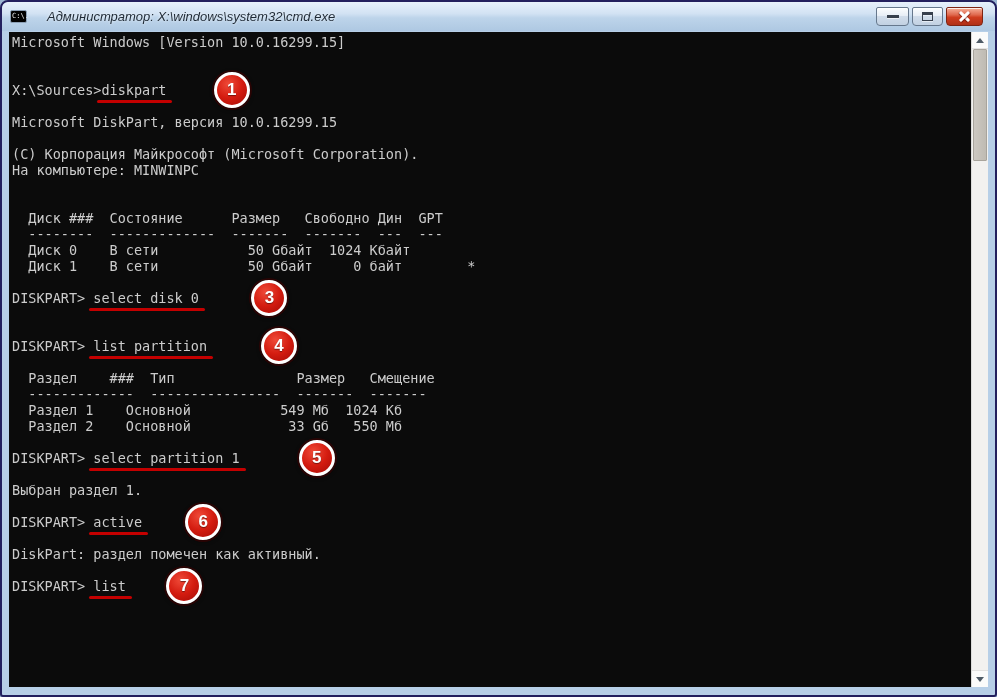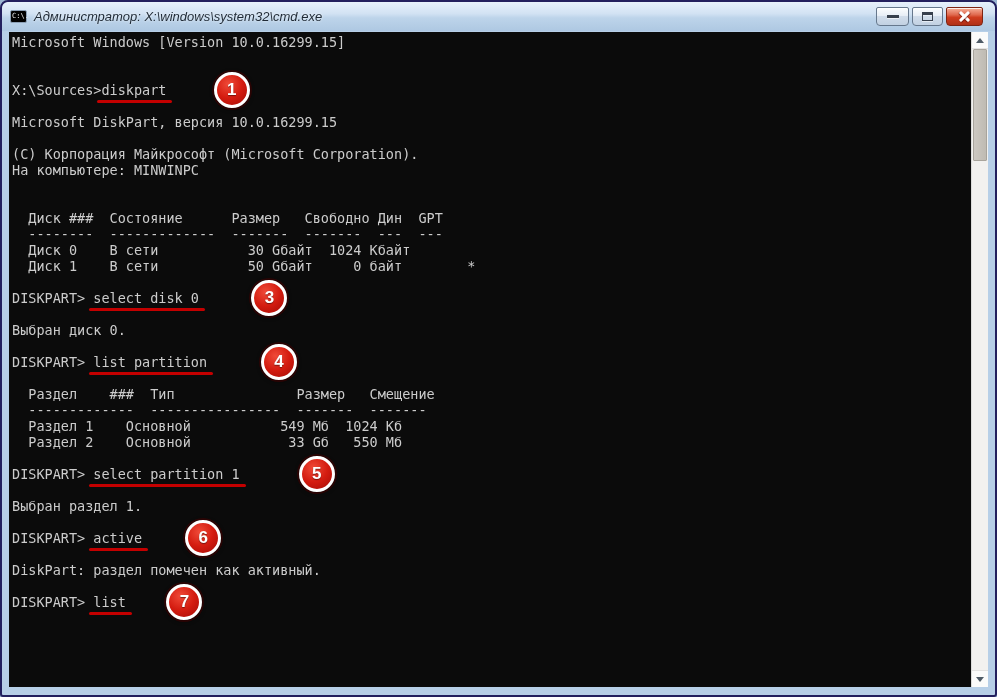--- a/index.html
+++ b/index.html
@@ -28,21 +28,21 @@
     background:#000;
     border:1px solid #8ca0b6;
     border-radius:2px;
     color:#e8e8e8;
     font-family:"DejaVu Sans Mono", monospace;
     font-size:7px;line-height:11px;
     padding-left:1px;
     flex:0 0 auto;
   }
   .title-text{
-    margin-left:7px;
+    margin-left:20px;
     font-size:13px;
     font-style:italic;
     color:#1f2a36;
     text-shadow:0 0 3px rgba(255,255,255,.9);
     white-space:nowrap;
   }
   .controls{
     position:absolute;top:5px;right:12px;
     display:flex;gap:3px;
   }
@@ -177,26 +177,25 @@
         <div class="line"><span>X:\Sources&gt;</span><span class="cmd-underline">diskpart</span><span class="badge" style="left: calc(19ch + 22px);">1</span></div>
         <div class="line"></div>
         <div class="line">Microsoft DiskPart, версия 10.0.16299.15</div>
         <div class="line"></div>
         <div class="line">(C) Корпорация Майкрософт (Microsoft Corporation).</div>
         <div class="line">На компьютере: MINWINPC</div>
         <div class="line"></div>
         <div class="line"></div>
         <div class="line">  Диск ###  Состояние      Размер   Свободно Дин  GPT</div>
         <div class="line">  --------  -------------  -------  -------  ---  ---</div>
-        <div class="line">  Диск 0    В сети           30 Gбайт  1024 Кбайт</div>
+        <div class="line">  Диск 0    В сети           50 Gбайт  1024 Кбайт</div>
         <div class="line">  Диск 1    В сети           50 Gбайт     0 байт        *</div>
         <div class="line"></div>
         <div class="line"><span>DISKPART&gt; </span><span class="cmd-underline">select disk 0</span><span class="badge" style="left: calc(23ch + 22px);">3</span></div>
         <div class="line"></div>
-        <div class="line">Выбран диск 0.</div>
         <div class="line"></div>
         <div class="line"><span>DISKPART&gt; </span><span class="cmd-underline">list partition</span><span class="badge" style="left: calc(24ch + 22px);">4</span></div>
         <div class="line"></div>
         <div class="line">  Раздел    ###  Тип               Размер   Смещение</div>
         <div class="line">  -------------  ----------------  -------  -------</div>
         <div class="line">  Раздел 1    Основной           549 Mб  1024 Kб</div>
         <div class="line">  Раздел 2    Основной            33 Gб   550 Mб</div>
         <div class="line"></div>
         <div class="line"><span>DISKPART&gt; </span><span class="cmd-underline">select partition 1</span><span class="badge" style="left: calc(28ch + 22px);">5</span></div>
         <div class="line"></div>

